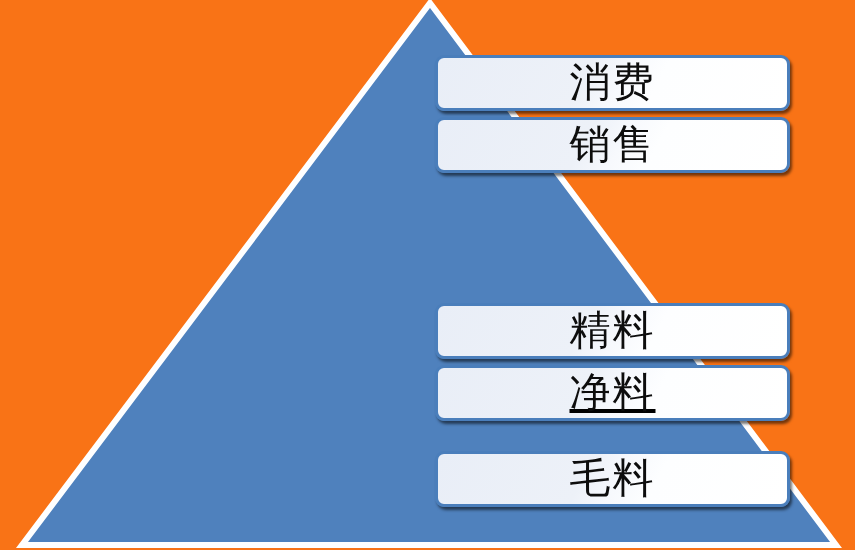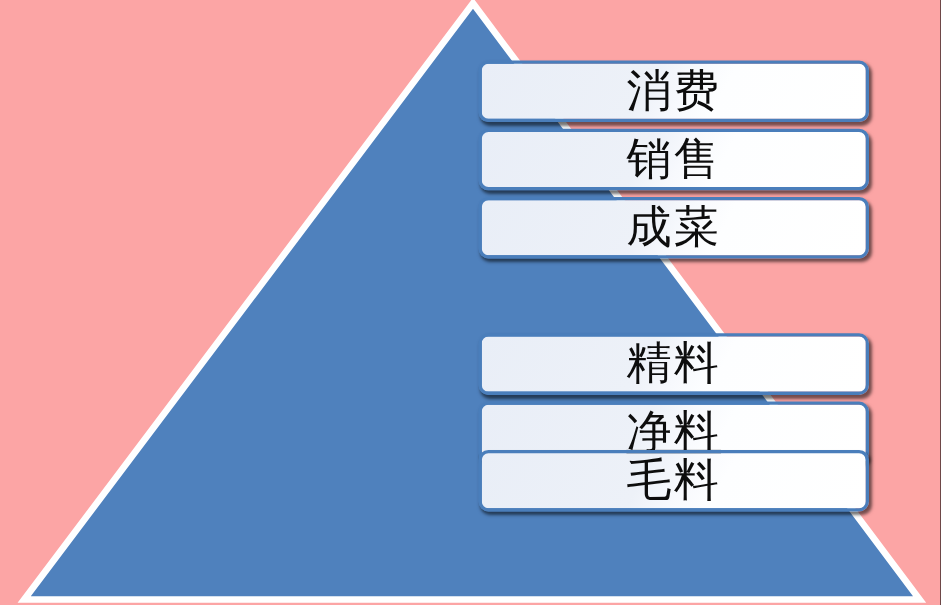--- a/index.html
+++ b/index.html
@@ -11,21 +11,21 @@
   body {
     width: 855px;
     height: 550px;
     overflow: hidden;
     font-family: "DejaVu Serif", "Liberation Serif", serif;
   }
   #stage {
     position: relative;
     width: 855px;
     height: 550px;
-    background: #fca5a5;
+    background: #f97316;
   }
   #pyramid-svg {
     position: absolute;
     left: 0;
     top: 0;
     width: 855px;
     height: 550px;
     display: block;
   }
   #levels {
@@ -66,44 +66,41 @@
     text-align: center;
     position: relative;
     top: -1px;
   }
   .lv0 { top: 55px; }
   .lv1 { top: 117px; }
   .lv2 { top: 179px; }
   .lv3 { top: 241px; }
   .lv4 { top: 303px; }
   .lv5 { top: 365px; text-decoration: underline; }
-  .lv6 { top: 409px; }
+  .lv6 { top: 451px; }
 </style>
 </head>
 <body>
 
 <div id="stage">
 
   <svg id="pyramid-svg" viewBox="0 0 855 550" xmlns="http://www.w3.org/2000/svg">
     <polygon points="430,3 836,545 22,545" fill="#4F81BD" stroke="#FFFFFF" stroke-width="6" stroke-linejoin="miter"></polygon>
   </svg>
 
   <div id="levels">
 
     <div class="level-box lv0">
       <span class="level-label">消费</span>
     </div>
 
     <div class="level-box lv1">
       <span class="level-label">销售</span>
     </div>
 
-    <div class="level-box lv2">
-      <span class="level-label">成菜</span>
-    </div>
 
 
     <div class="level-box lv4">
       <span class="level-label">精料</span>
     </div>
 
     <div class="level-box lv5">
       <span class="level-label">净料</span>
     </div>
 

